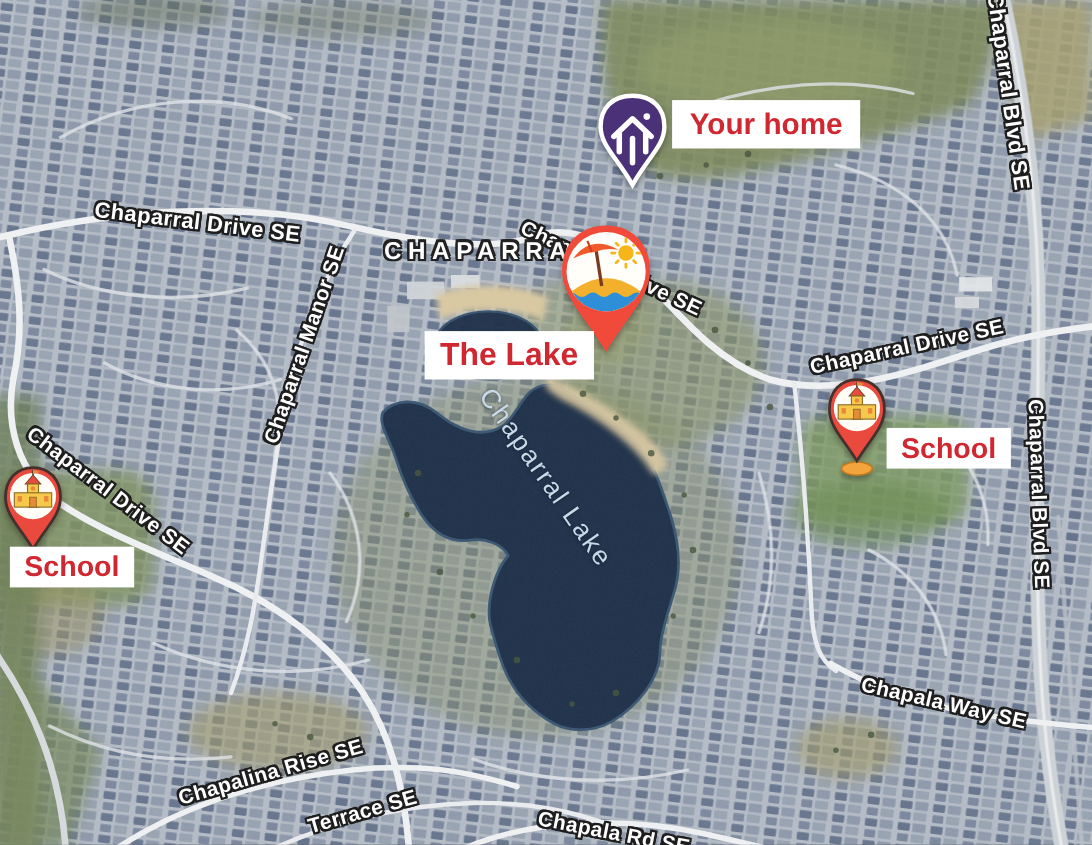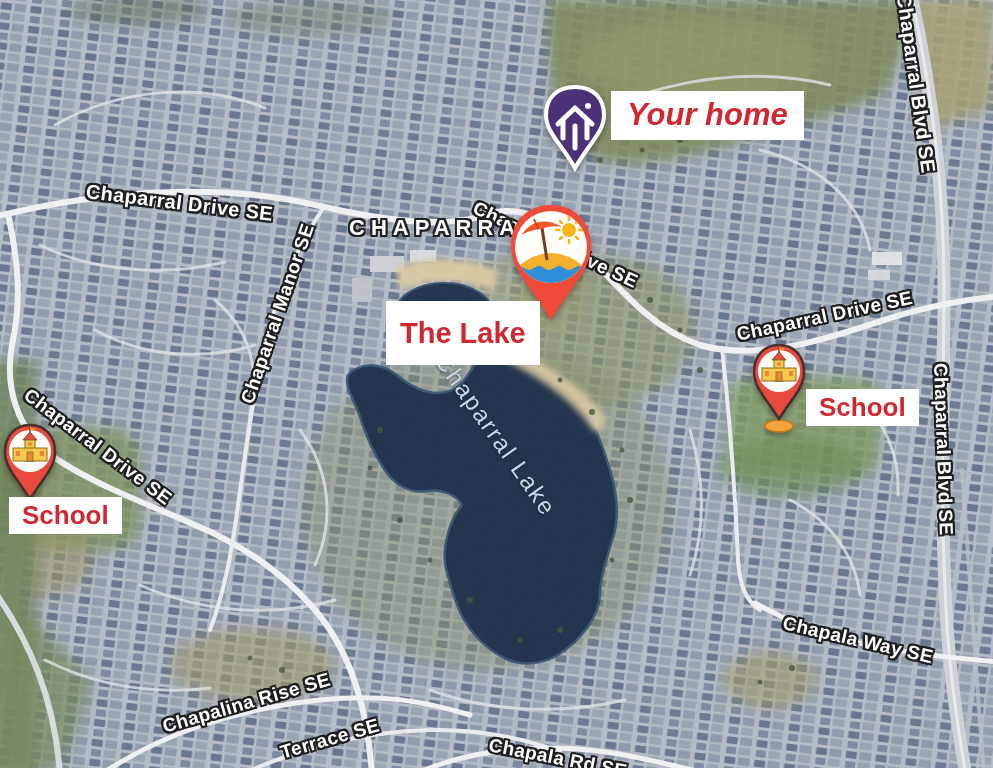--- a/index.html
+++ b/index.html
@@ -44,22 +44,22 @@
     color:#c9d9e8;font-size:24px;font-weight:400;letter-spacing:2px;
     transform:rotate(55deg);transform-origin:0 0;
     text-shadow:0 1px 3px rgba(8,18,36,.65);
   }
 
   
   .map-label{
     position:absolute;background:#fff;color:#d02730;
     font-weight:700;white-space:nowrap;line-height:1.05;
   }
-  .lbl-home  {left:611px;top:91px; font-size:31px;padding:8px 16px;font-style:italic;}
-  .lbl-lake  {left:386px;top:301px;font-size:29px;padding:17px 14px;}
+  .lbl-home  {left:611px;top:91px; font-size:27px;padding:8px 16px;}
+  .lbl-lake  {left:386px;top:301px;font-size:29px;padding:7px 14px;}
   .lbl-sch-r {left:806px;top:389px;font-size:26px;padding:5px 13px;}
   .lbl-sch-l {left:9px;  top:497px;font-size:26px;padding:5px 13px;}
 
   .pin{position:absolute;filter:drop-shadow(0 3px 3px rgba(0,0,0,.35));}
   .pin-home  {left:542px;top:84px;}
   .pin-beach {left:504px;top:202px;}
   .pin-sch-r {left:750px;top:342px;}
   .pin-sch-l {left:1px;  top:422px;}
 </style>
 </head>

